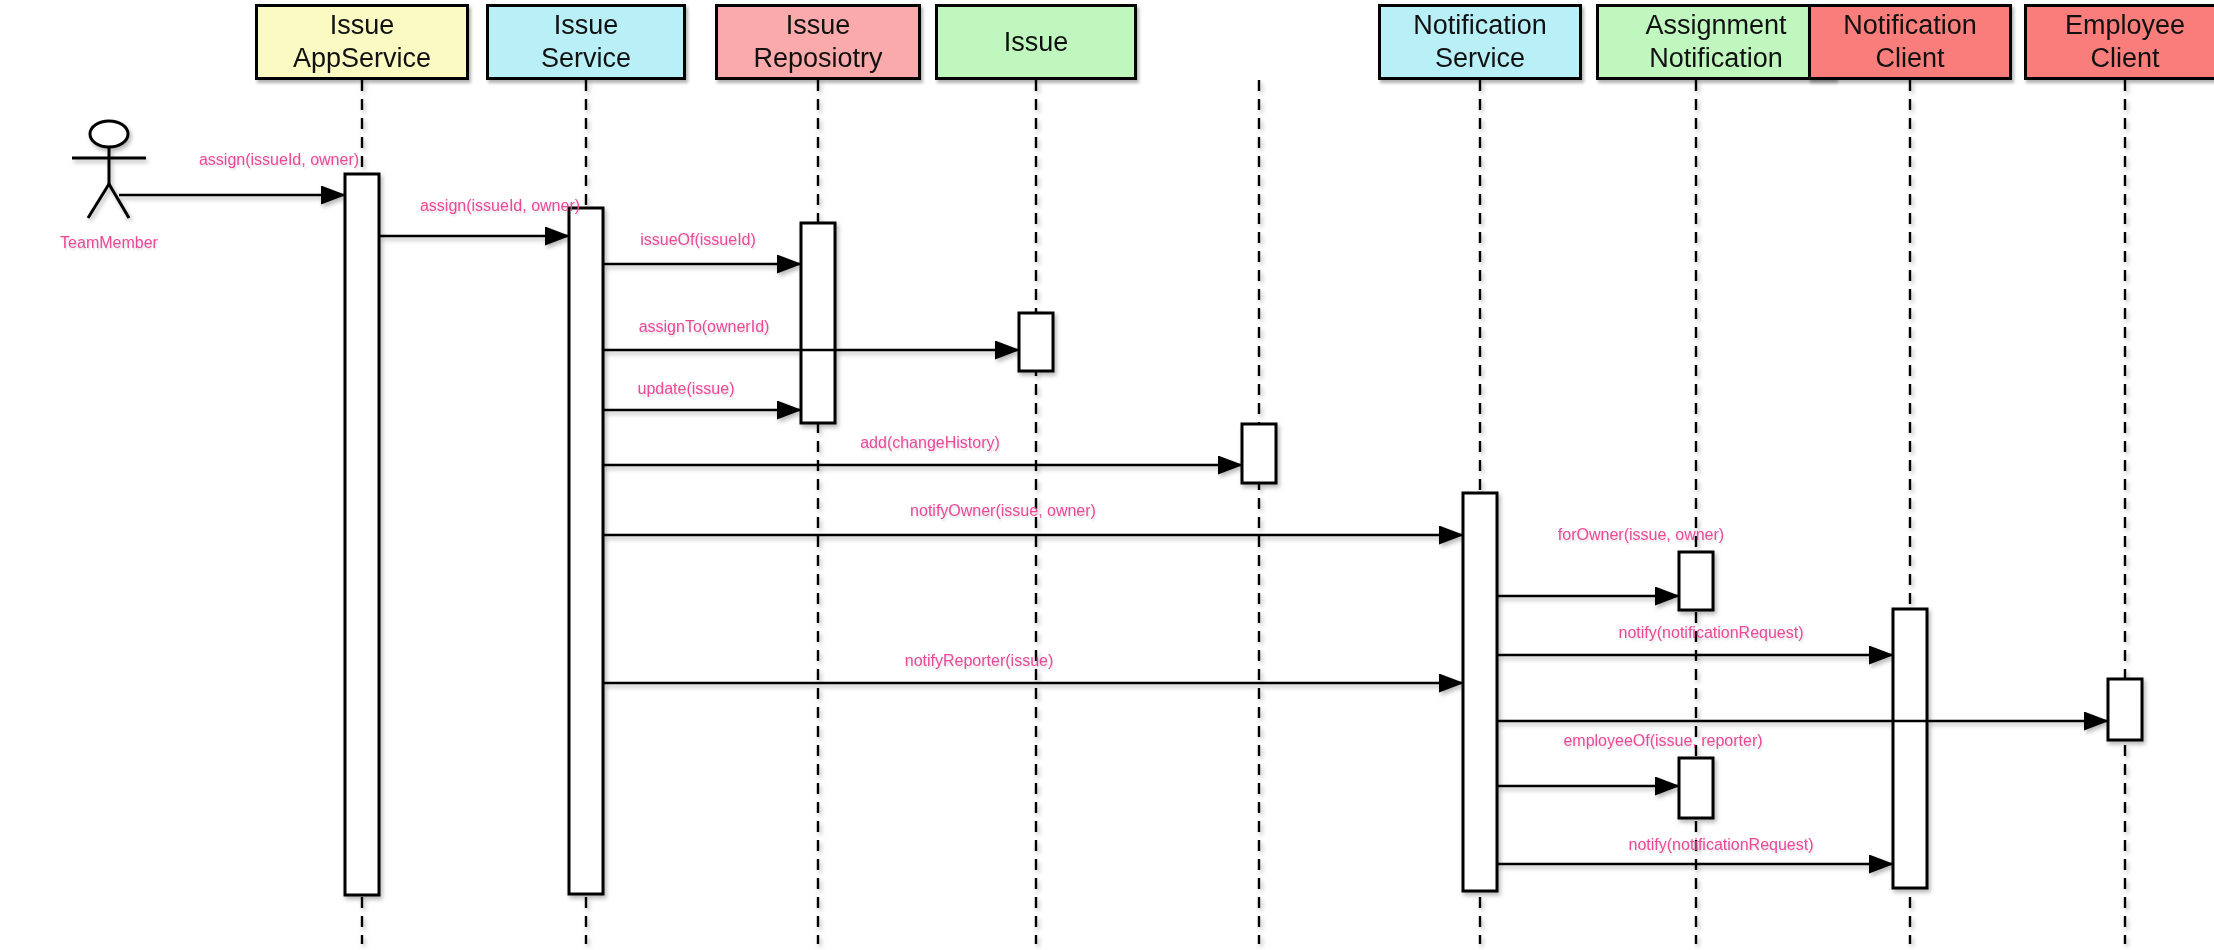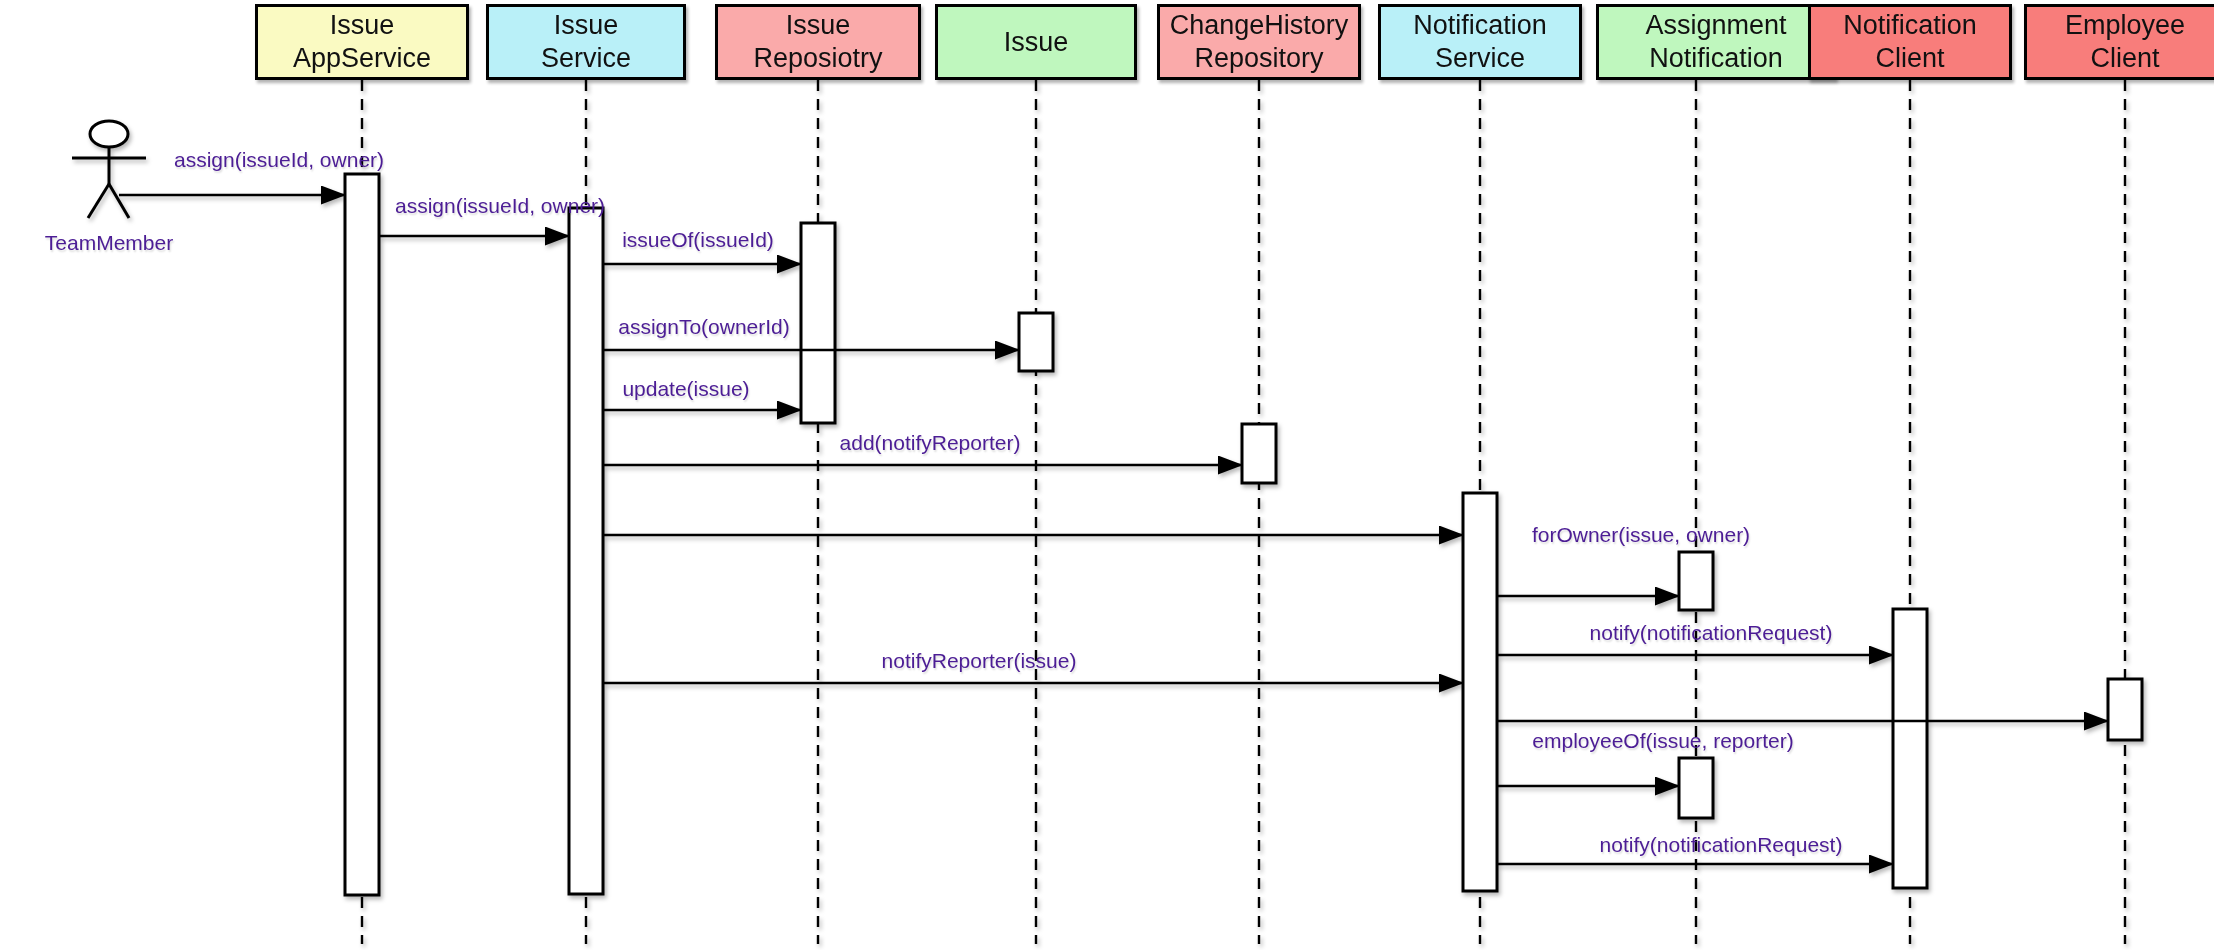--- a/index.html
+++ b/index.html
@@ -26,22 +26,22 @@
     text-align: center;
     font-size: 27px; line-height: 33px;
     white-space: pre-line;
     box-shadow: 2px 3px 3px rgba(0,0,0,0.30);
     color: #111;
   }
   .msg-label, .actor-label {
     position: absolute;
     transform: translateX(-50%);
     white-space: nowrap;
-    font-size: 21px; line-height: 30px;
-    color: #4c1d95;
+    font-size: 16px; line-height: 30px;
+    color: #ec4899;
     text-shadow: 1px 2px 2px rgba(0,0,0,0.14);
   }
 </style>
 </head>
 <body>
 
 <div id="stage">
   <svg id="diagram-svg" width="2214" height="950" viewBox="0 0 2214 950">
       <defs>
         <marker id="arrowhead" markerUnits="userSpaceOnUse" markerWidth="26" markerHeight="20" refX="24" refY="9.5" orient="auto">
@@ -89,35 +89,34 @@
       <line x1="1481" y1="864" x2="1877" y2="864" class="msg" marker-end="url(#arrowhead)"></line>
     </svg>
 
 <div class="pbox" style="left: 239px; top: 4px; width: 214px; height: 76px; background: rgb(250, 250, 194);">Issue
 AppService</div>
     <div class="pbox" style="left: 470px; top: 4px; width: 200px; height: 76px; background: rgb(185, 240, 248);">Issue
 Service</div>
     <div class="pbox" style="left: 699px; top: 4px; width: 206px; height: 76px; background: rgb(250, 170, 170);">Issue
 Reposiotry</div>
     <div class="pbox" style="left: 919px; top: 4px; width: 202px; height: 76px; background: rgb(191, 247, 190);">Issue</div>
-    <div class="pbox" style="left: 1141px; top: 4px; width: 204px; height: 76px; background: rgb(250, 170, 170);">ChangeHistory
-Repository</div>
     <div class="pbox" style="left: 1362px; top: 4px; width: 204px; height: 76px; background: rgb(185, 240, 248);">Notification
 Service</div>
     <div class="pbox" style="left: 1580px; top: 4px; width: 240px; height: 76px; background: rgb(191, 247, 190);">Assignment
 Notification</div>
     <div class="pbox" style="left: 1792px; top: 4px; width: 204px; height: 76px; background: rgb(248, 125, 123);">Notification
 Client</div>
     <div class="pbox" style="left: 2008px; top: 4px; width: 202px; height: 76px; background: rgb(248, 125, 123);">Employee
 Client</div>
     <div class="msg-label" style="left: 263px; top: 145px;">assign(issueId, owner)</div>
     <div class="msg-label" style="left: 484px; top: 191px;">assign(issueId, owner)</div>
     <div class="msg-label" style="left: 682px; top: 225px;">issueOf(issueId)</div>
     <div class="msg-label" style="left: 688px; top: 312px;">assignTo(ownerId)</div>
     <div class="msg-label" style="left: 670px; top: 374px;">update(issue)</div>
-    <div class="msg-label" style="left: 914px; top: 428px;">add(notifyReporter)</div>
+    <div class="msg-label" style="left: 914px; top: 428px;">add(changeHistory)</div>
+    <div class="msg-label" style="left: 987px; top: 496px;">notifyOwner(issue, owner)</div>
     <div class="msg-label" style="left: 1625px; top: 520px;">forOwner(issue, owner)</div>
     <div class="msg-label" style="left: 1695px; top: 618px;">notify(notificationRequest)</div>
     <div class="msg-label" style="left: 963px; top: 646px;">notifyReporter(issue)</div>
     <div class="msg-label" style="left: 1647px; top: 726px;">employeeOf(issue, reporter)</div>
     <div class="msg-label" style="left: 1705px; top: 830px;">notify(notificationRequest)</div>
     <div class="actor-label" style="left: 93px; top: 228px;">TeamMember</div>
   </div>
 
 </body></html>

